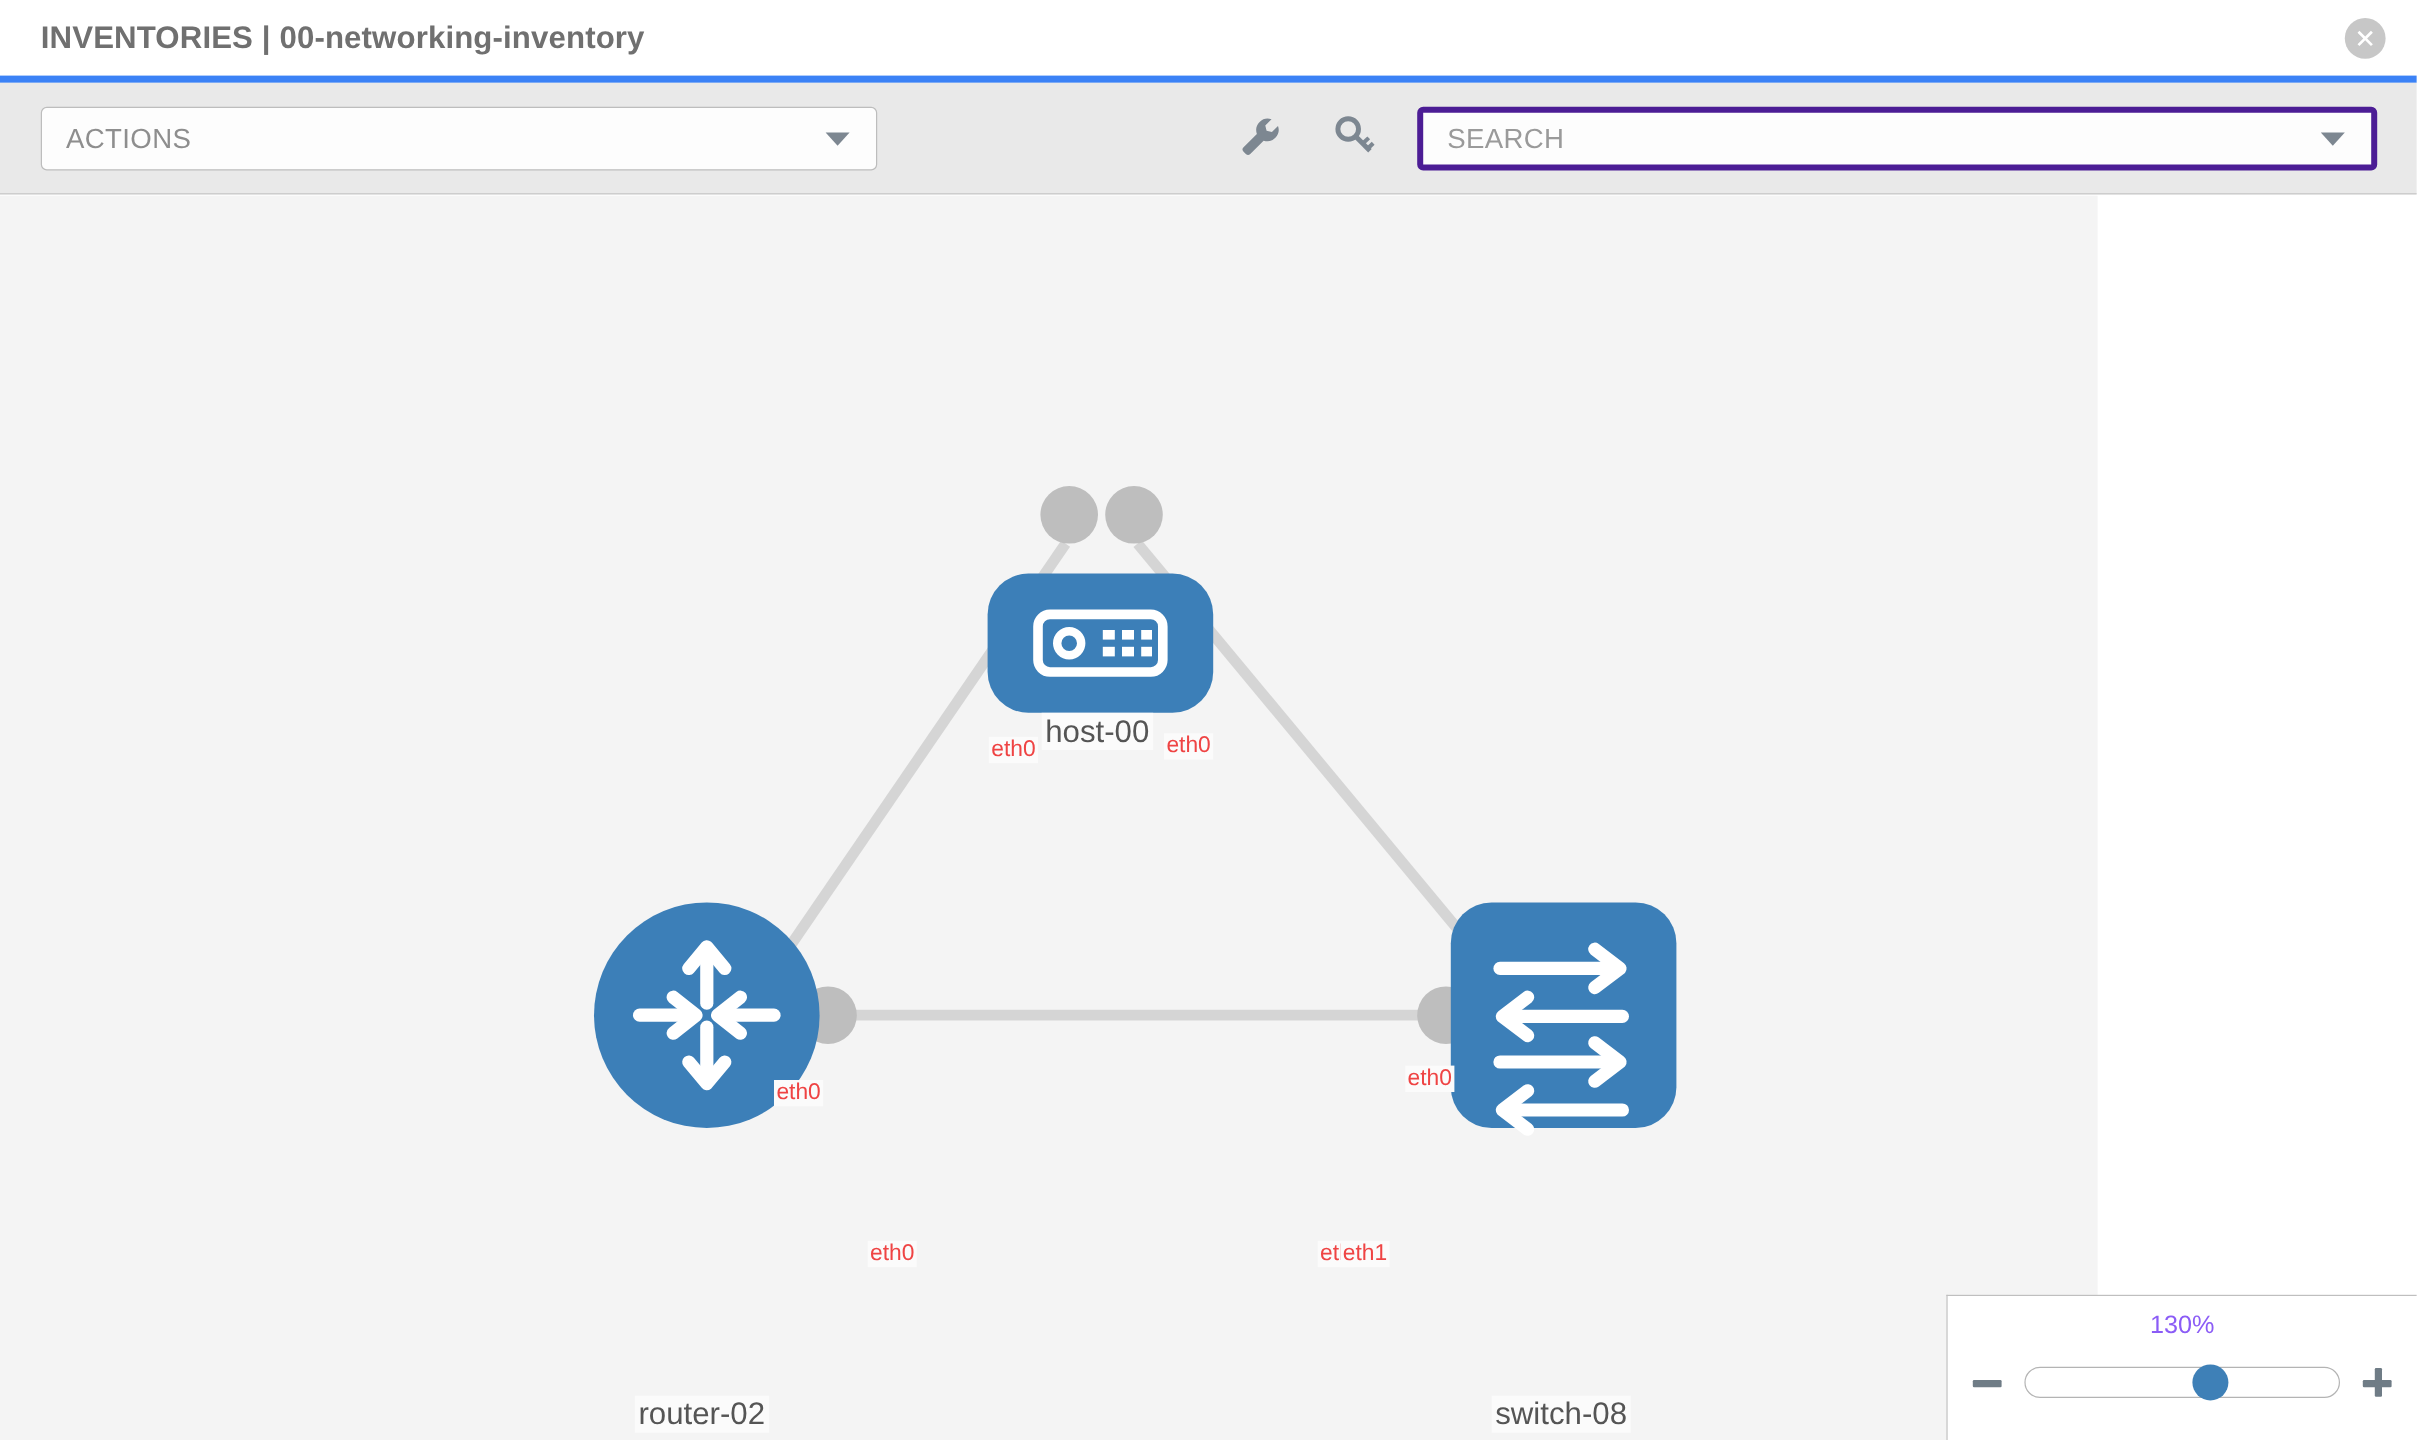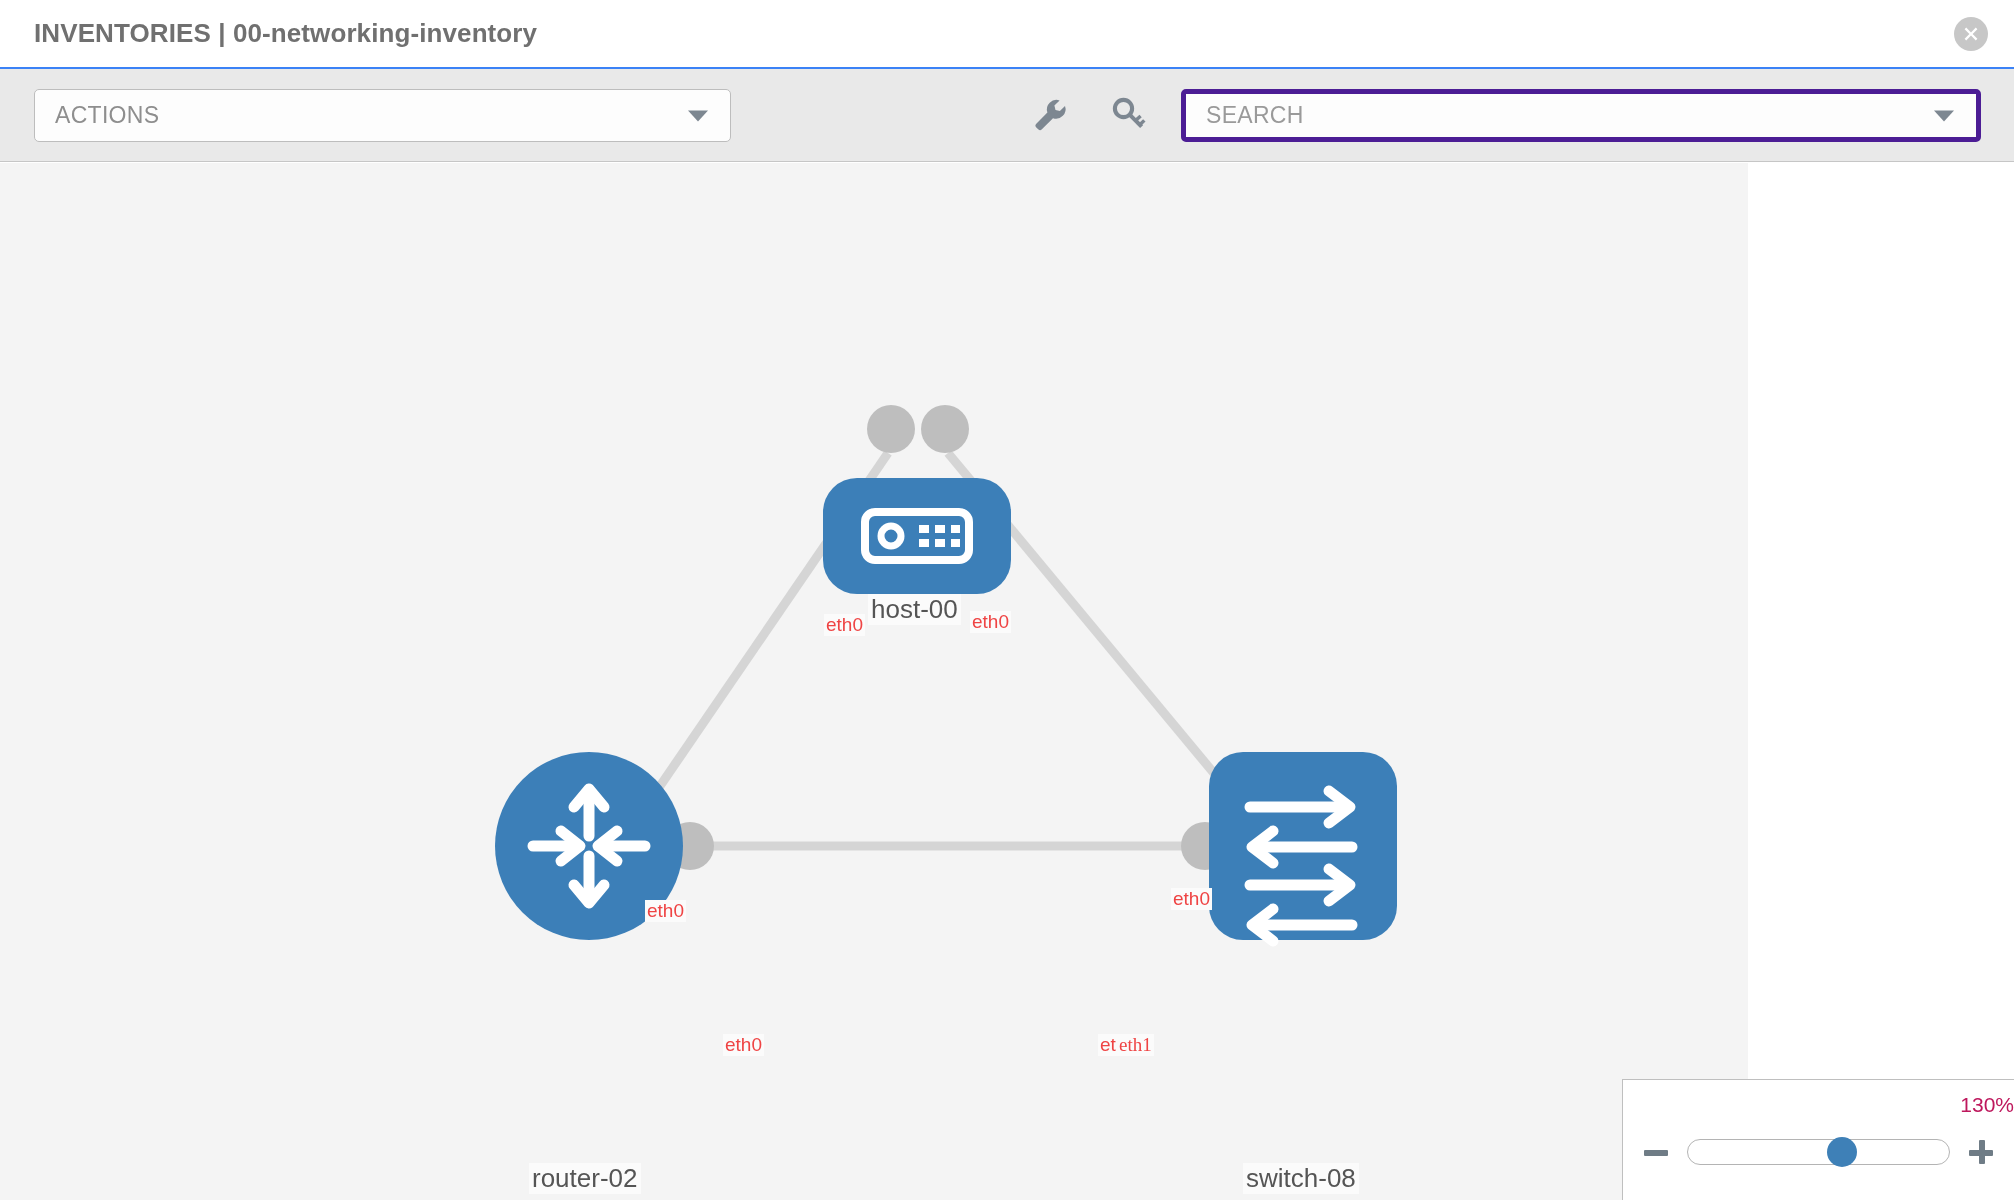--- a/index.html
+++ b/index.html
@@ -19,21 +19,21 @@
     background: #ffffff;
   }
 
   
   .header {
     position: absolute;
     left: 0; top: 0;
     width: 2014px;
     height: 69px;
     background: #ffffff;
-    border-bottom: 2px solid #3b82f6;
+    border-bottom: 6px solid #3b82f6;
     display: flex;
     align-items: center;
   }
   .header-title {
     margin-left: 34px;
     font-size: 26px;
     font-weight: bold;
     color: #707070;
     letter-spacing: 0.1px;
     white-space: nowrap;
@@ -156,23 +156,23 @@
     height: 121px;
     background: #ffffff;
     border: 1px solid #bfbfbf;
     border-right: none;
     border-bottom: none;
   }
   .zoom-percent {
     position: absolute;
     top: 13px;
     width: 100%;
-    text-align: right;
+    text-align: center;
     font-size: 21px;
-    color: #be185d;
+    color: #8b5cf6;
   }
   .zoom-row {
     position: absolute;
     top: 50px;
     left: 0; right: 0;
     height: 44px;
     display: flex;
     align-items: center;
     padding: 0 18px;
     gap: 16px;
@@ -325,21 +325,21 @@
     <div class="node-label" style="left:868px; top:431px;">host-00</div>
     <div class="node-label" style="left:529px; top:1000px;">router-02</div>
     <div class="node-label" style="left:1243px; top:1000px;">switch-08</div>
 
     <div class="iface-label" style="left:824px; top:451px;">eth0</div>
     <div class="iface-label" style="left:970px; top:448px;">eth0</div>
     <div class="iface-label" style="left:645px; top:737px;">eth0</div>
     <div class="iface-label" style="left:1171px; top:725px;">eth0</div>
     <div class="iface-label" style="left:723px; top:871px;">eth0</div>
     <div class="iface-label" style="left:1098px; top:871px;">eth</div>
-    <div class="iface-label" style="left:1117px; top:871px;font-family:Liberation Serif, serif;">eth1</div>
+    <div class="iface-label" style="left:1117px; top:871px;">eth1</div>
   </div>
 
   <div class="zoom-panel">
     <div class="zoom-percent">130%</div>
     <div class="zoom-row">
       <div class="zoom-minus"></div>
       <div class="zoom-track">
         <div class="zoom-thumb" id="zoom-thumb" style="left: 59%;"></div>
       </div>
       <div class="zoom-plus"></div>

